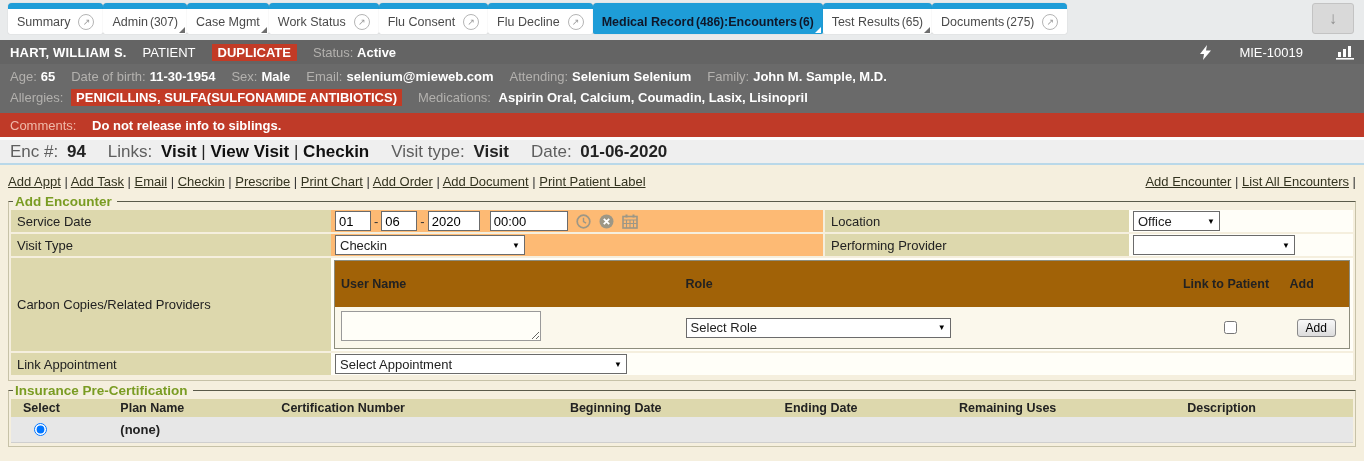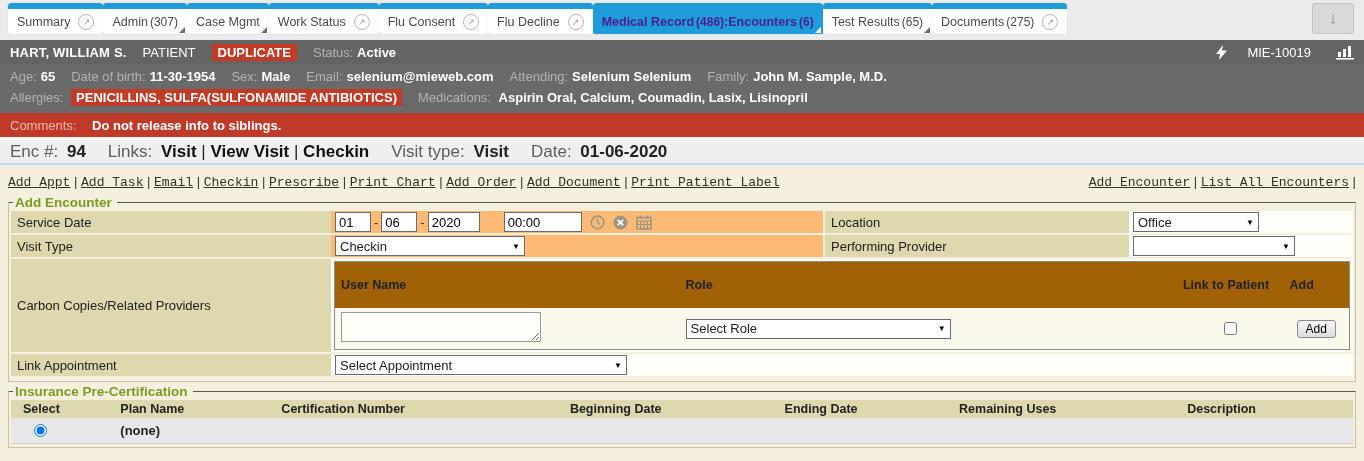--- a/index.html
+++ b/index.html
@@ -9,68 +9,68 @@
     font-family:"Liberation Sans", sans-serif; font-size:13px;
     background:#f5efde; color:#222;
   }
   
   .tabbar { height:40px; background:#e9ebec; display:flex; align-items:flex-start;
             padding:3px 10px 0 8px; }
   .tab { position:relative; background:#fff; border-top:6px solid #1e9dd8;
          border-radius:4px 4px 2px 2px; height:31px; display:flex; align-items:center;
          padding:0 9px; color:#4a4a4a; font-size:12.5px; white-space:nowrap; cursor:pointer;
          box-shadow:0 0 1px rgba(0,0,0,.25); }
-  .tab.active { background:#1e9dd8; color:#4c1d95; font-weight:bold;justify-content:space-between; }
+  .tab.active { background:#1e9dd8; color:#0f172a; font-weight:bold;justify-content:space-between; }
   .tab .cnt { font-size:12px; margin-left:2px; }
   .tab .popup-icon { width:16px; height:16px; border:1px solid #b5b5b5; border-radius:50%;
          display:inline-flex; align-items:center; justify-content:center;
          font-size:9px; color:#9a9a9a; margin-left:8px; font-weight:normal; }
   .tab.fold::after { content:""; position:absolute; right:2px; bottom:1px;
          border-left:6px solid transparent; border-bottom:6px solid #6e6e6e; }
   .tab.active.fold::after { border-bottom-color:#fff; }
   .download-btn { margin-left:auto; width:42px; height:31px; background:#d9d9d9;
          border:1px solid #c3c3c3; border-radius:3px; display:flex; align-items:center;
          justify-content:center; color:#8f8f8f; font-size:17px; font-weight:bold; cursor:pointer; }
   
   .patientbar { height:24px; background:#646464; color:#fff; display:flex; align-items:center;
          padding:0 10px; gap:16px; font-size:13px; }
   .pname { font-weight:bold; letter-spacing:.2px; }
   .badge-red { background:#c23b26; color:#fff; font-weight:bold; padding:1px 6px; }
   .dim { color:#b3b1ae; }
   .bold { font-weight:bold; }
-  .pright { margin-left:auto; display:flex; align-items:center; gap:20px; }
+  .pright { margin-left:auto; display:flex; align-items:center; gap:28px; }
   .infoblock { background:#6a6a6a; color:#fff; padding:2px 10px 5px; }
   .info-row { display:flex; gap:16px; line-height:21px; white-space:nowrap; }
   .pair .dim { margin-right:4px; }
   .allergy-badge { background:#c23b26; color:#fff; font-weight:bold; padding:1px 5px; }
   
   .commentsbar { height:24px; background:#bf3a28; color:#fff; display:flex; align-items:center;
          padding:0 10px; }
   .comments-label { color:#efb9a9; width:82px; }
   
   .encbar { height:28px; background:#efefef; color:#222; display:flex; align-items:center;
          padding:0 10px; gap:22px; border-top:3px solid #fbfbfb; border-bottom:2px solid #b9d8e9;
          font-size:17px; white-space:nowrap; }
   .encbar .dim { color:#5e5e5e; margin-right:4px; }
   .enclink { color:#111; font-weight:bold; text-decoration:none; cursor:pointer; }
   
   .content { padding:8px 8px 0; }
   .actionlinks { display:flex; justify-content:space-between; margin:1px 0 5px; font-size:13px; }
-  .actionlinks a { color:#33331f; text-decoration:underline; cursor:pointer;font-family:Liberation Mono, monospace; }
+  .actionlinks a { color:#33331f; text-decoration:underline; cursor:pointer; }
   .sep { color:#333; }
   fieldset { border:1px solid #c7c2a8; border-top:1px solid #5a5a4a; margin:0; padding:1px 2px 3px; }
   legend { color:#7a9c23; font-weight:bold; font-size:13.5px; padding:0 5px 0 2px; margin-left:2px; }
   .frow { display:flex; margin-bottom:2px; min-height:22px; }
   .flabel { width:320px; background:#ddd8ad; padding:2px 6px; display:flex; align-items:center; flex:none; }
   .fvalue { flex:1; background:#fffef8; padding:1px 4px; display:flex; align-items:center; gap:4px; }
   .fvalue-left { width:492px; flex:none; background:#fdba74; padding:1px 4px; display:flex; align-items:center; gap:3px; }
   .flabel-right { width:304px; background:#ddd8ad; padding:2px 6px; display:flex; align-items:center; flex:none; margin-left:2px; }
   input[type=text] { border:1px solid #6b6b6b; height:20px; font-size:13px; font-family:inherit;
          padding:0 3px; background:#fff; }
-  .w-mm { width:36px; } .w-dd { width:36px; } .w-yy { width:52px; } .w-time { width:78px; margin-left:21px; }
+  .w-mm { width:36px; } .w-dd { width:36px; } .w-yy { width:52px; } .w-time { width:78px; margin-left:7px; }
   .icnbtn { display:inline-flex; align-items:center; margin-left:5px; cursor:pointer; }
   .fsel { background:#fff; border:1px solid #6b6b6b; height:20px; display:inline-flex;
          align-items:center; justify-content:space-between; padding:0 4px; font-size:13px; cursor:pointer; }
   .fsel .arr { font-size:8px; color:#000; margin-left:8px; }
   
   .cctable { width:100%; border:1px solid #8d8d7d; border-collapse:collapse; background:#fbf8ec; }
   .cctable th { background:#a16207; text-align:left; font-size:12.5px; padding:16px 6px; font-weight:bold;margin-top:24px; }
   .cctable td { padding:4px 6px; vertical-align:middle; }
   .cctable th:nth-child(1){width:34%;} .cctable th:nth-child(2){width:49%;}
   .cctable th:nth-child(3){width:10.5%;} .cctable th:nth-child(4){width:6.5%;}
@@ -245,21 +245,21 @@
           <svg width="16" height="15" viewBox="0 0 16 15">
               <rect x="1" y="2.5" width="14" height="11.5" fill="none" stroke="#9d9786" stroke-width="1.6"></rect>
               <rect x="3.5" y="0.5" width="2" height="3" fill="#9d9786"></rect>
               <rect x="10.5" y="0.5" width="2" height="3" fill="#9d9786"></rect>
               <path d="M1 6h14M4.5 6v8M8 6v8M11.5 6v8M1 9.5h14" stroke="#9d9786" stroke-width="1.1"></path>
             </svg>
         </span>
       </div>
       <div class="flabel-right">Location</div>
       <div class="fvalue">
-        <span class="fsel" style="width:126px">
+        <span class="fsel" style="width:87px">
           <span>Office</span>
           <span class="arr">▼</span>
         </span>
       </div>
     </div>
 
     <div class="frow">
       <div class="flabel">Visit Type</div>
       <div class="fvalue-left">
         <span class="fsel" style="width:190px">

